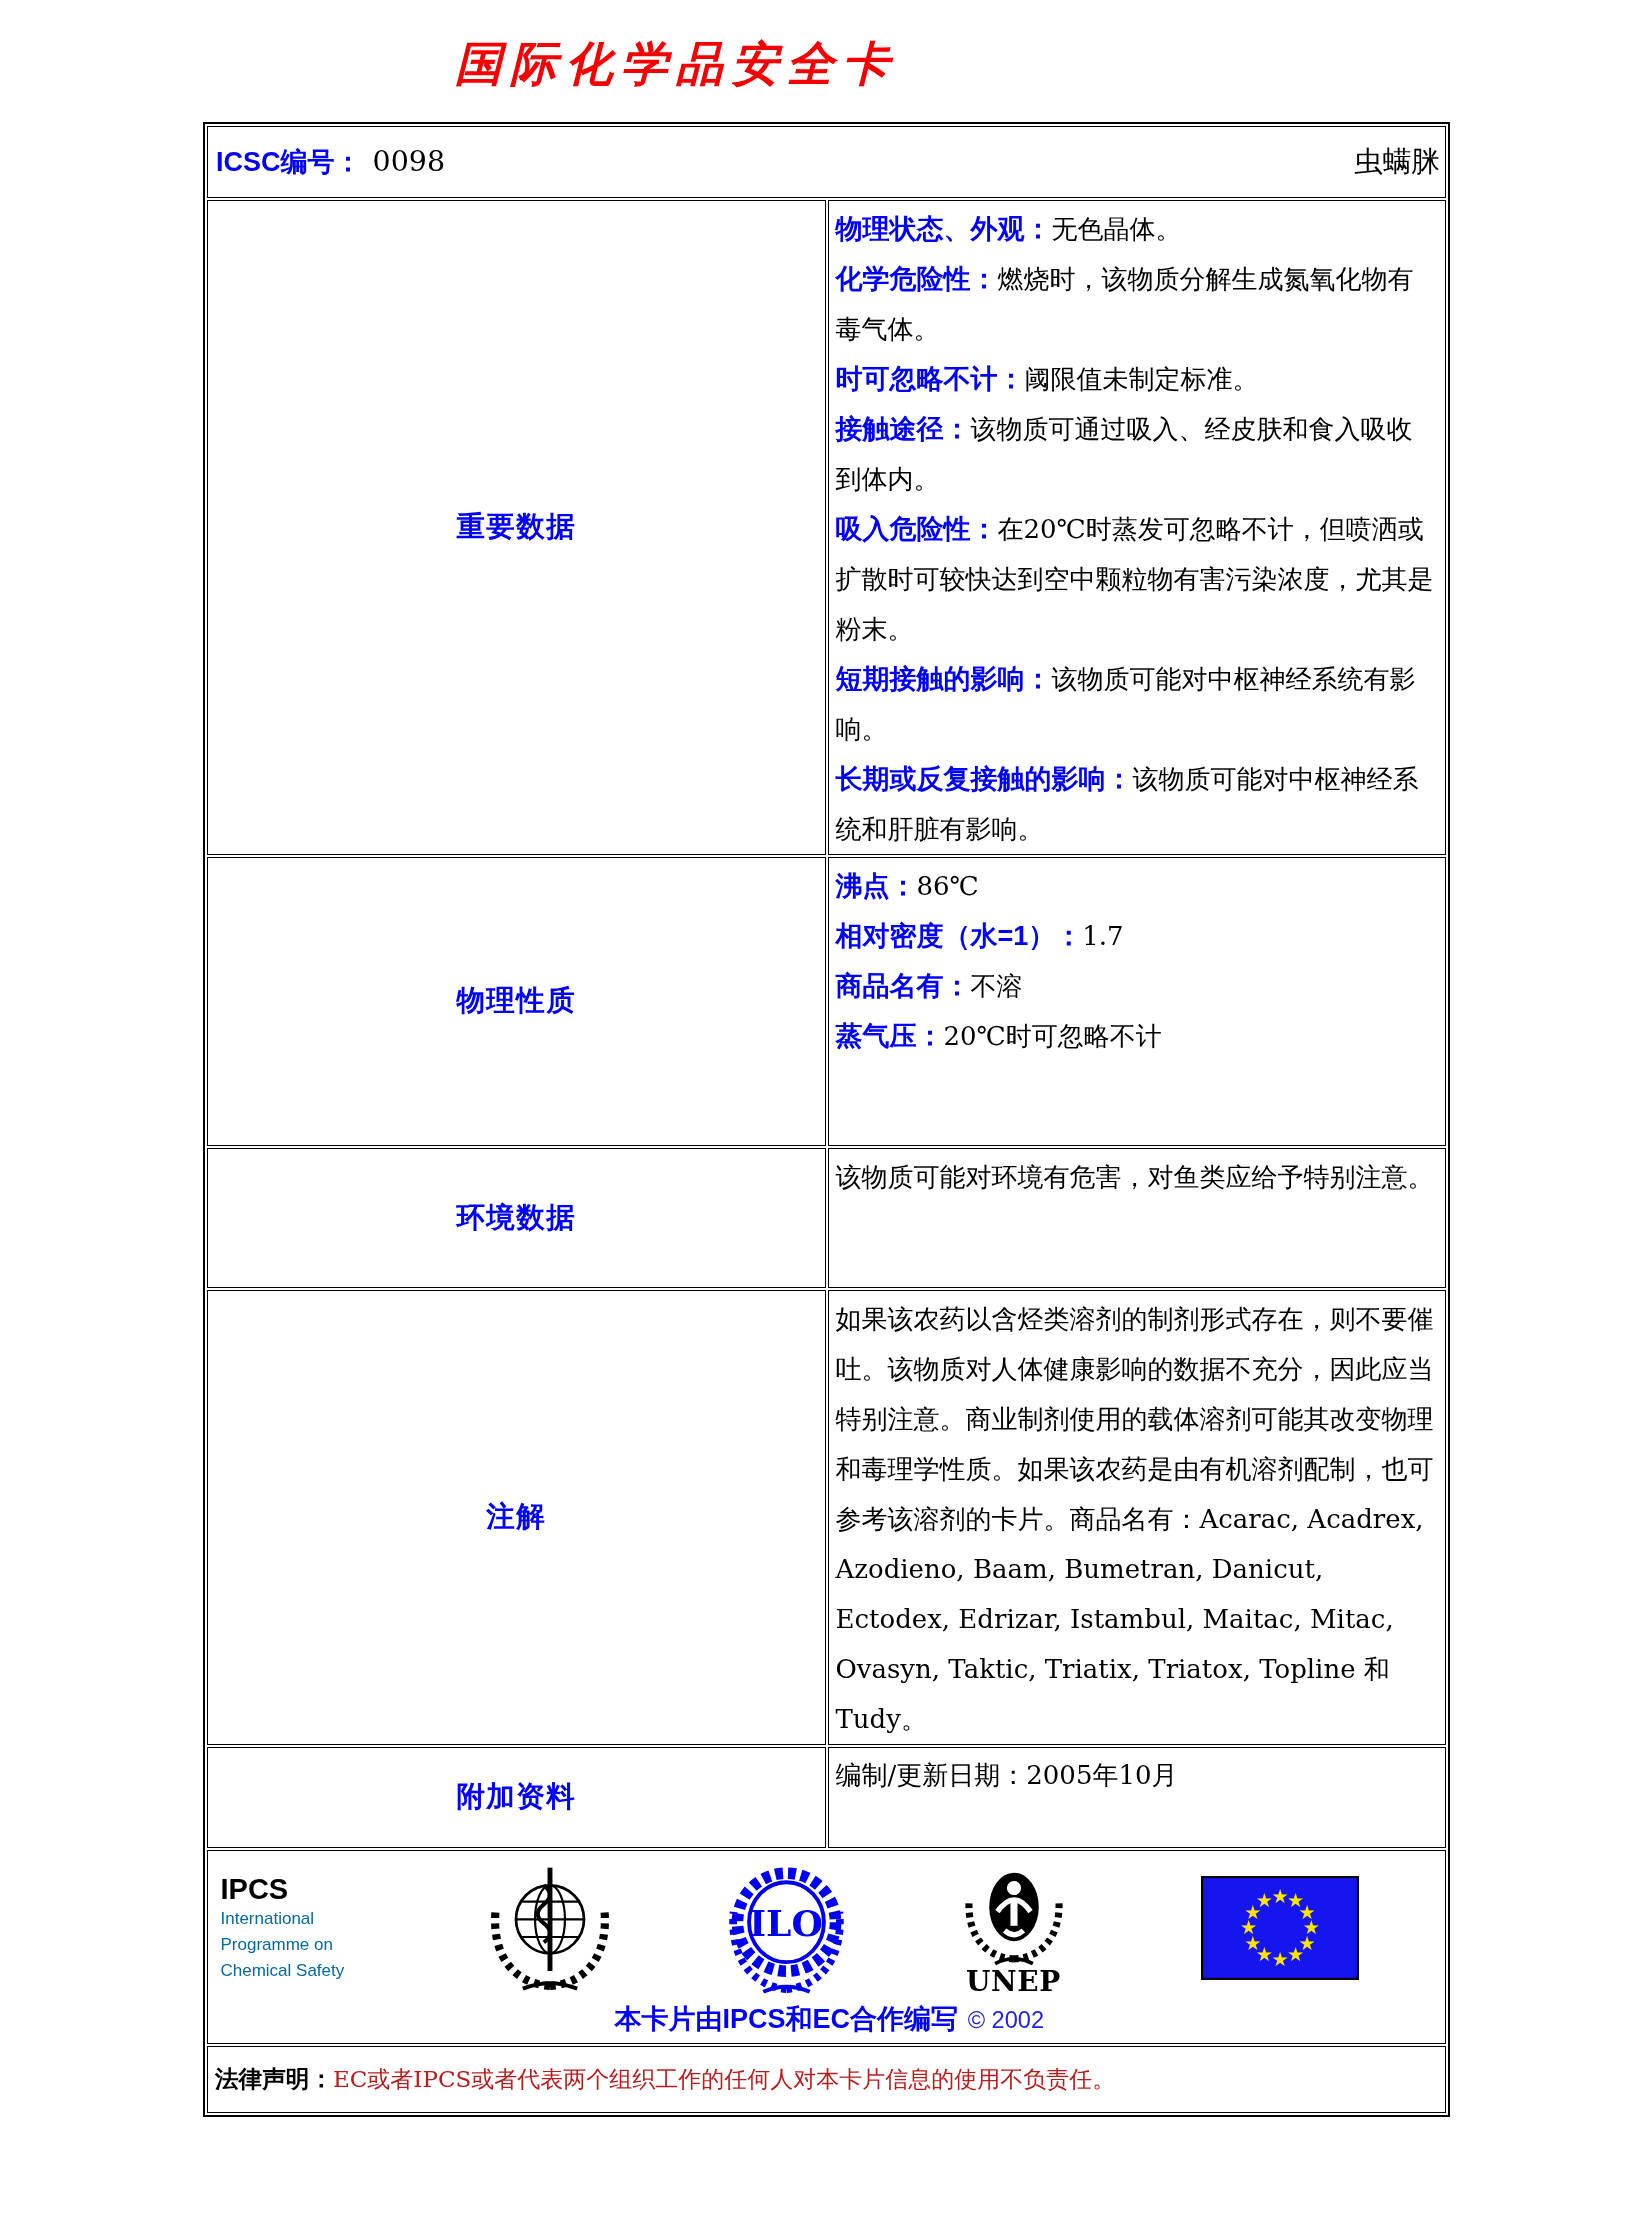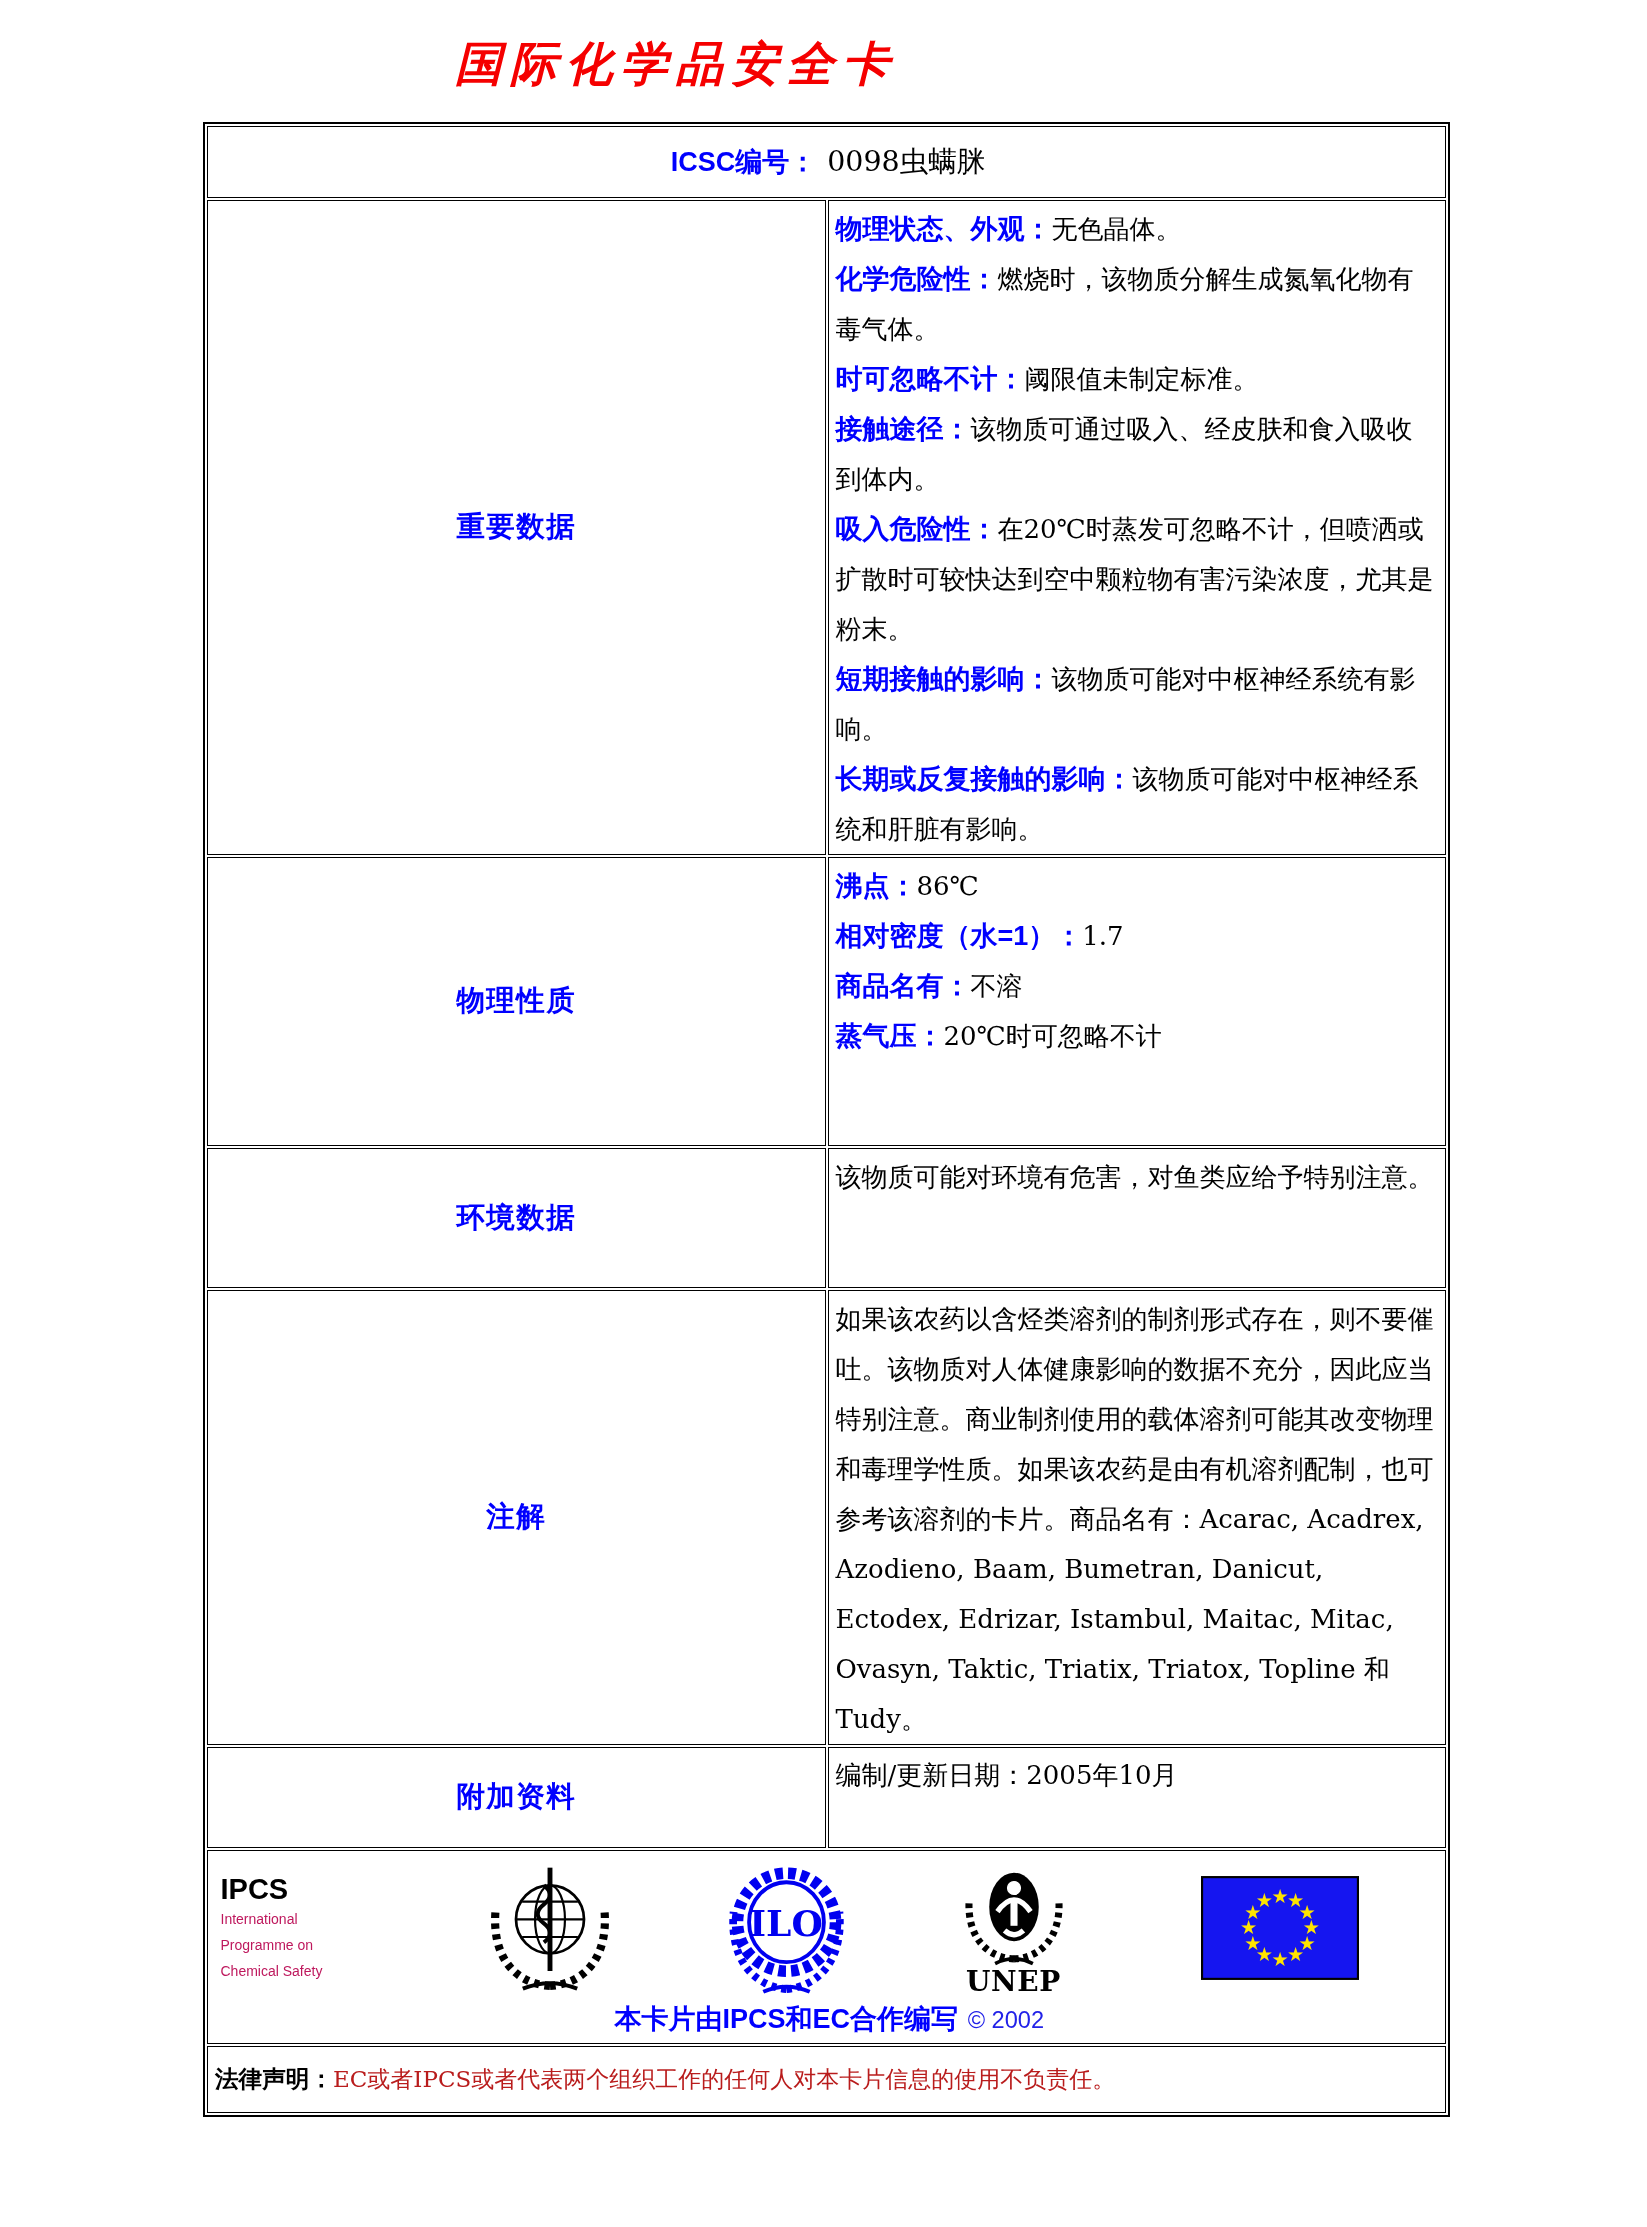--- a/index.html
+++ b/index.html
@@ -45,31 +45,31 @@
   }
   .item { margin:0; }
   .bl {
     color:#0000fe; font-weight:bold;
     font-family:"Liberation Sans", sans-serif;
     font-size:27px;
   }
 
   .r1 { height:72px; vertical-align:middle; }
   .r1in {
-    display:flex; justify-content:center; align-items:center;
+    display:flex; justify-content:space-between; align-items:center;
     padding:0 4.2px 0 7px;
     font-size:28.5px;
   }
   .r1in .num { margin-left:11px; }
 
   td.logos-td { padding:9.7px 7px 4.2px 12.5px; }
   .logos { display:flex; align-items:center; height:137px; }
   .ipcs { width:186px; }
   .ipcs-abbr { font-size:29px; font-weight:bold; color:#000; }
-  .ipcs-line { font-size:14px; line-height:26px; color:#be185d; }
+  .ipcs-line { font-size:17px; line-height:26px; color:#0369a1; }
   .logo { position:relative; }
   .logo.who { margin-left:75px; }
   .logo.ilo { margin-left:104px; }
   .logo.unep { margin-left:104px; text-align:center; }
   .logo.eu { margin-left:128px; }
   .ilo-letters {
     position:absolute; top:42px; left:0; width:129px; text-align:center;
     color:#0000f0; font-family:"DejaVu Serif", serif; font-weight:bold; font-size:36px;
   }
   .unep-word {

